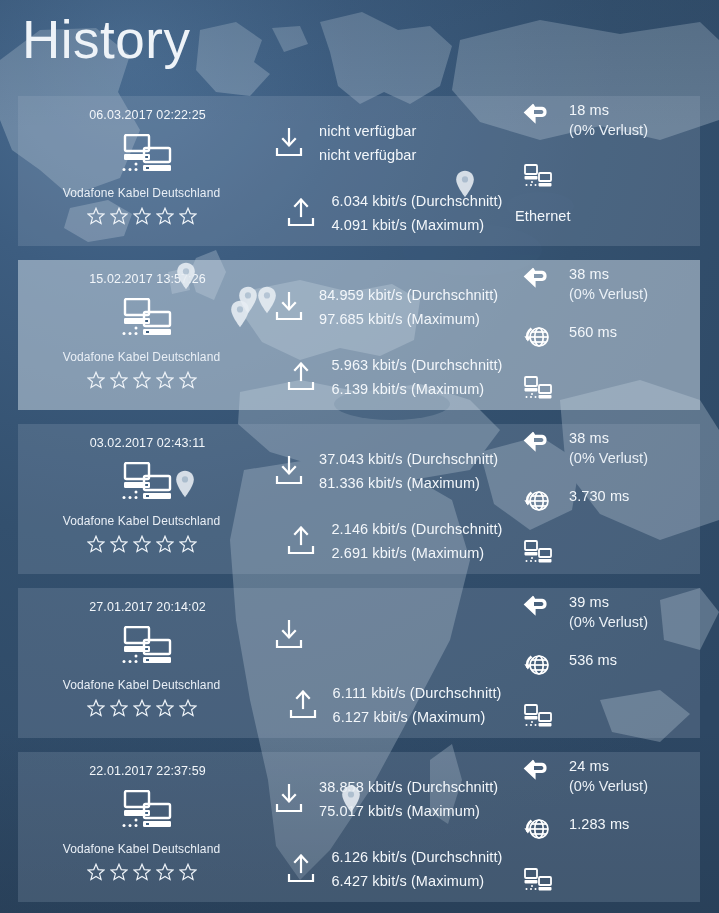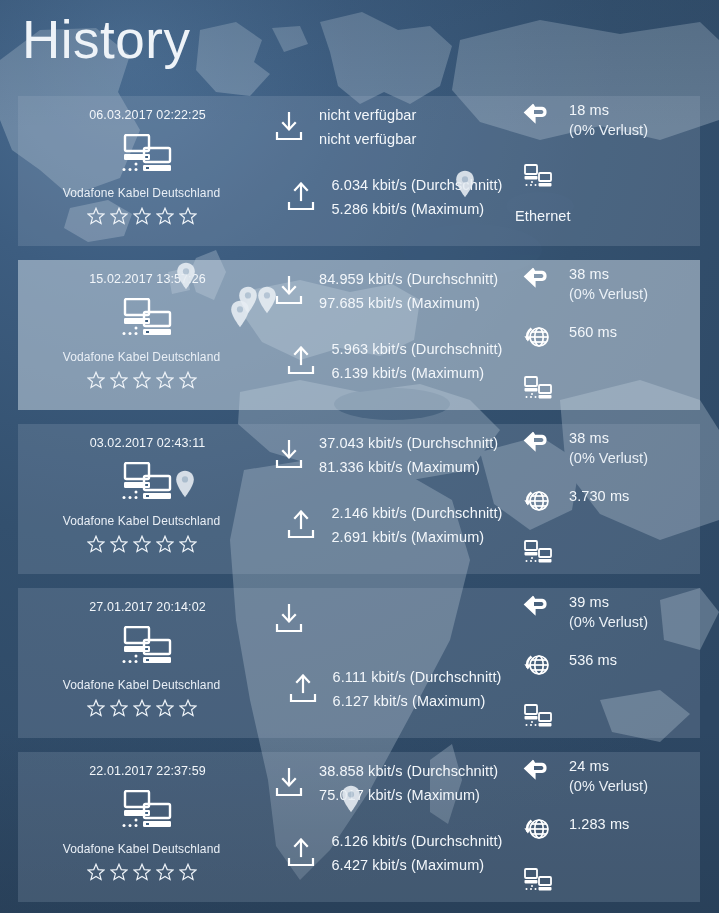--- a/index.html
+++ b/index.html
@@ -116,20 +116,21 @@
     display: flex;
     gap: 5px;
   }
   .star { width: 18px; height: 18px; display: block; }
   .star svg { display: block; width: 100%; height: 100%; }
 
   .col-mid {
     width: 250px;
     flex: 0 0 250px;
     position: relative;
+    padding-top: 16px;
   }
 
   .speed-block {
     display: flex;
     align-items: center;
     gap: 16px;
     height: 62px;
   }
   .speed-block + .speed-block { margin-top: 8px; justify-content: center; }
 
@@ -318,21 +319,21 @@
           <svg viewBox="0 0 28 30" aria-hidden="true">
             <g stroke="#ffffff" stroke-width="2.2" fill="none" stroke-linecap="square">
               <line x1="14" y1="18" x2="14" y2="2"></line>
               <polyline points="8,8 14,1.5 20,8"></polyline>
               <polyline points="2,21 2,27 26,27 26,21"></polyline>
             </g>
           </svg>
         </span>
         <span class="speed-lines">
           <span class="speed-line">6.034 kbit/s (Durchschnitt)</span>
-          <span class="speed-line">5.286 kbit/s (Maximum)</span>
+          <span class="speed-line">4.091 kbit/s (Maximum)</span>
         </span>
       </div>
     </div>
 
     <div class="col-right">
       <div class="metric-row ping">
         <span class="metric-icon">
           <svg viewBox="0 0 30 26" aria-hidden="true">
             <path d="M11 3 L3 10.5 L11 18 L11 13.5 L19 13.5 A3.6 3.6 0 0 0 19 6.4 L7.5 6.4" fill="none" stroke="#ffffff" stroke-width="3.2" stroke-linejoin="miter"></path>
             <path d="M11 2 L2.2 10.5 L11 19 Z" fill="#ffffff"></path>

